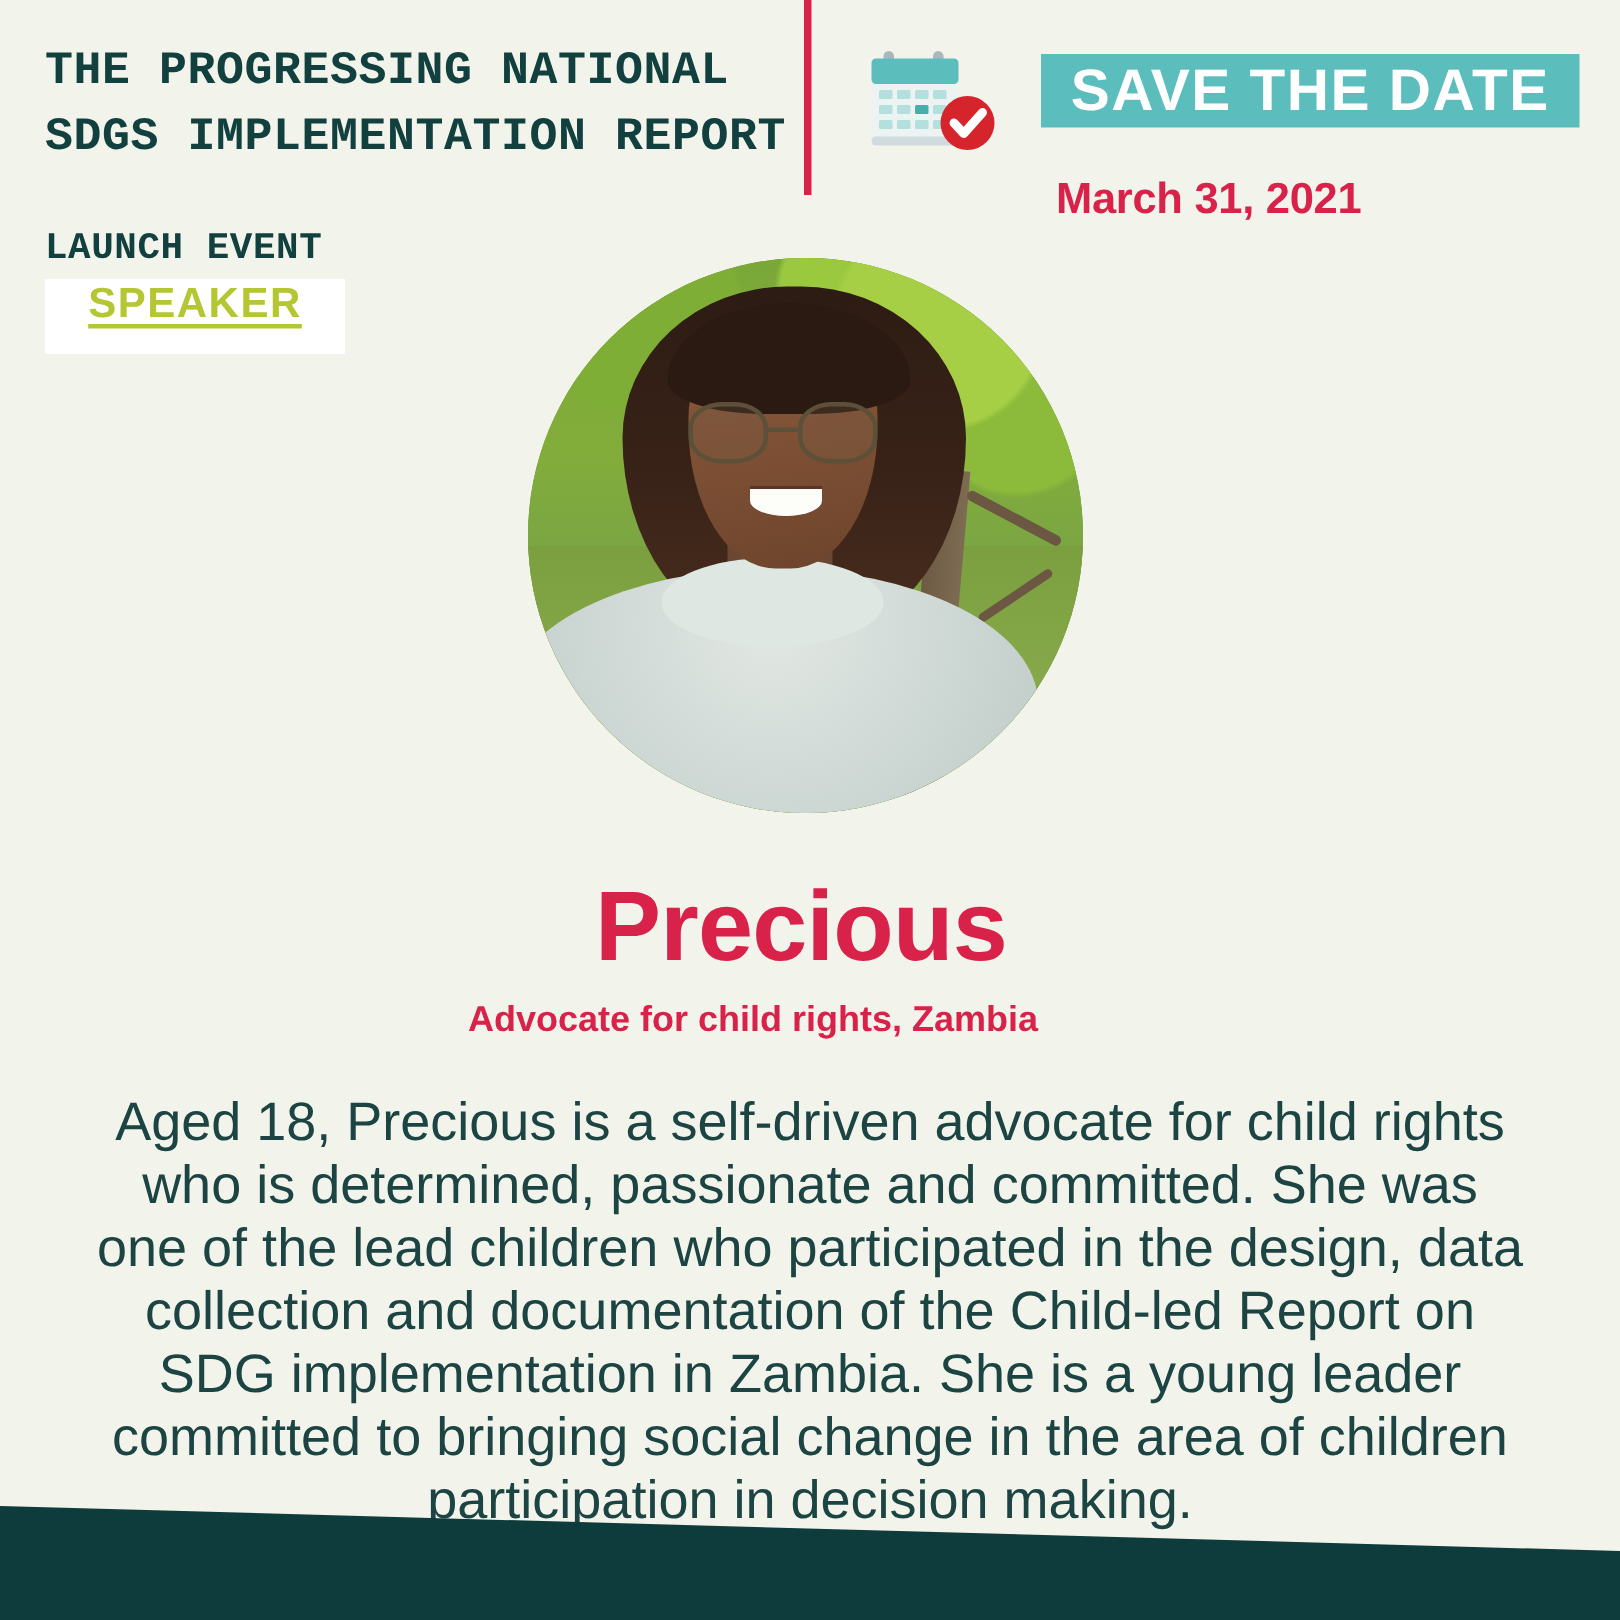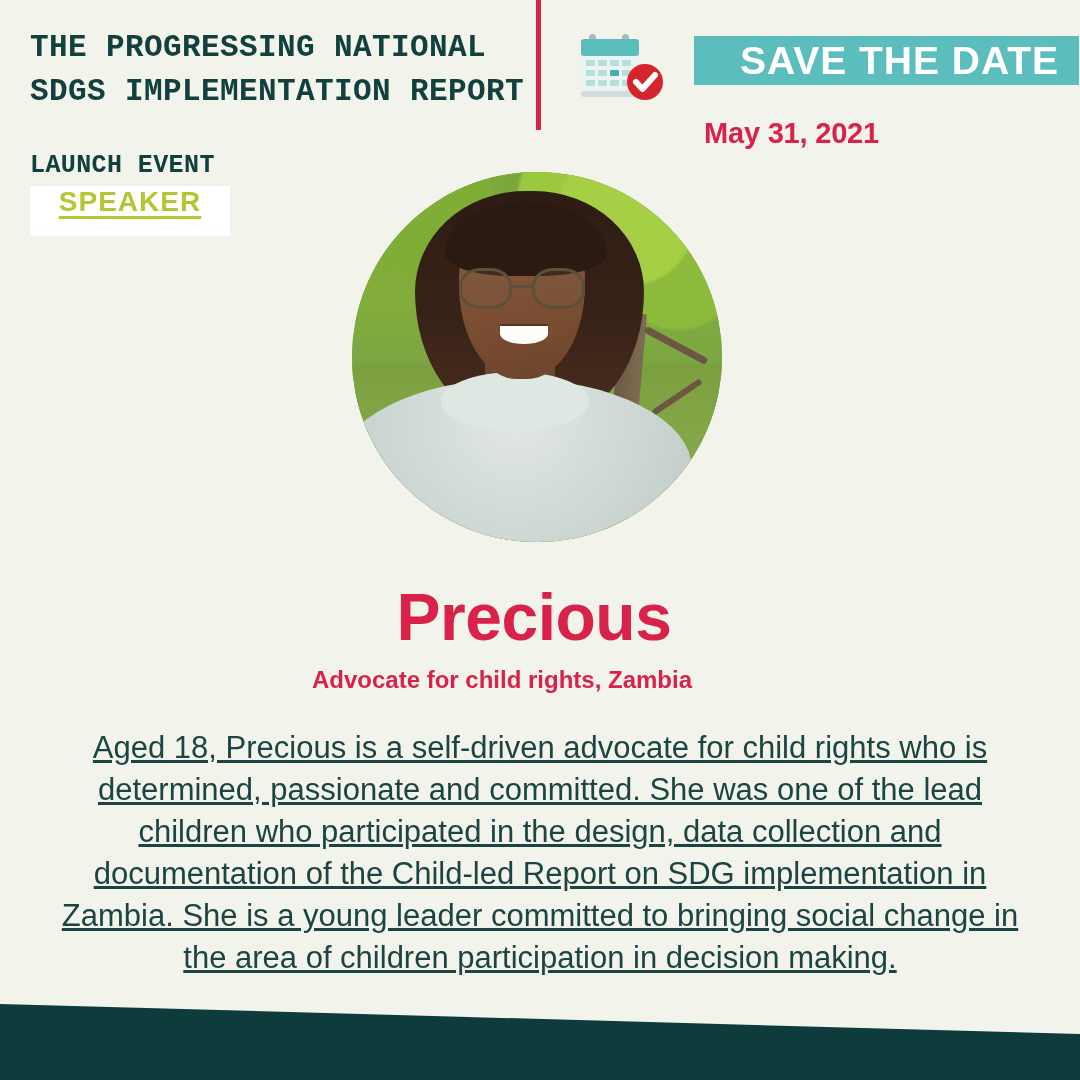--- a/index.html
+++ b/index.html
@@ -72,21 +72,20 @@
   .save-the-date {
     position: absolute;
     left: 694px;
     top: 36px;
     width: 359px;
     height: 49px;
     background: #5cbdbd;
     display: flex;
     align-items: center;
     justify-content: center;
-    padding-left: 26px;
   }
   .save-the-date span {
     color: #ffffff;
     font-size: 39px;
     font-weight: bold;
     letter-spacing: 1px;
     text-transform: uppercase;
     font-stretch: condensed;
     line-height: 1;
   }
@@ -298,24 +297,23 @@
   }
 
   
   .speaker-bio {
     position: absolute;
     left: 60px;
     top: 727px;
     width: 960px;
     text-align: center;
     color: #1b4443;
-    font-size: 31px;
+    font-size: 36px;
     line-height: 42px;
     font-stretch: condensed;
-    text-decoration: underline;
   }
 
   
   .bottom-band {
     position: absolute;
     left: 0;
     bottom: 0;
     width: 1080px;
     height: 120px;
   }
@@ -357,21 +355,21 @@
       <circle cx="70" cy="54" r="18" fill="#d5242c"></circle>
       <path d="M61 54 l6.5 7 L80 47" stroke="#ffffff" stroke-width="6" fill="none" stroke-linecap="round" stroke-linejoin="round"></path>
     </svg>
   </div>
 
   <div class="save-the-date">
     <span>SAVE THE DATE</span>
   </div>
 
   <div class="date-block">
-    <div>May 31, 2021</div>
+    <div>March 31, 2021</div>
   </div>
 
   <div class="speaker-tag">
     <span>SPEAKER</span>
   </div>
 
   <div class="portrait">
     <div class="bg-sky"></div>
     <div class="grass"></div>
     <div class="trunk"></div>

